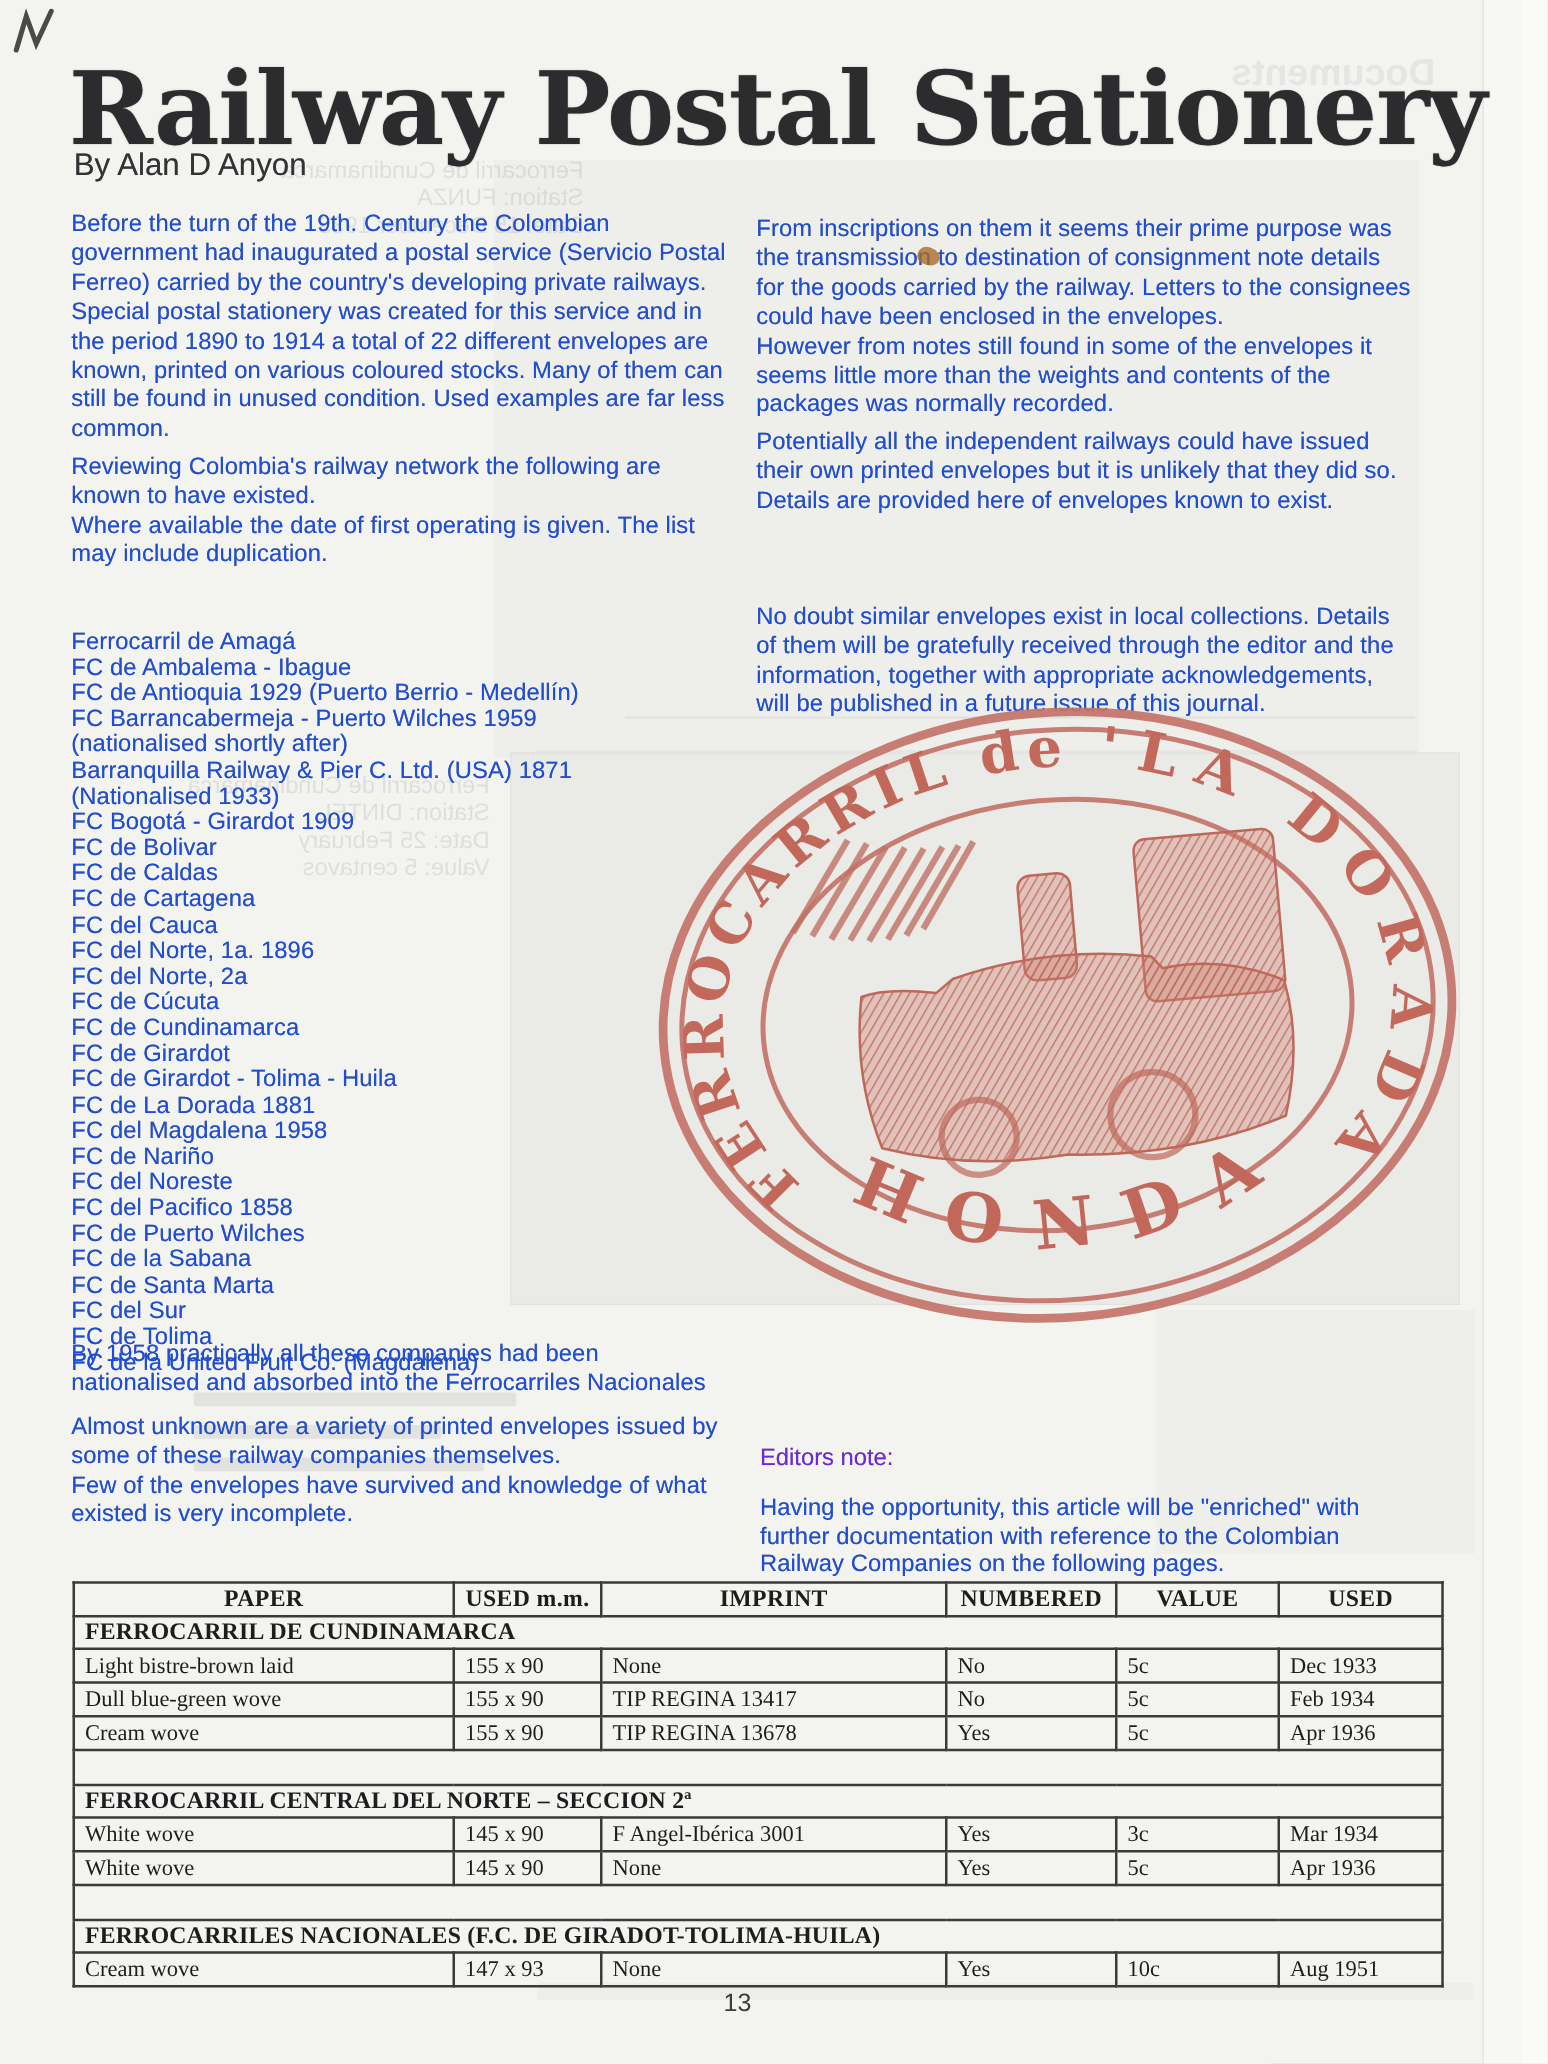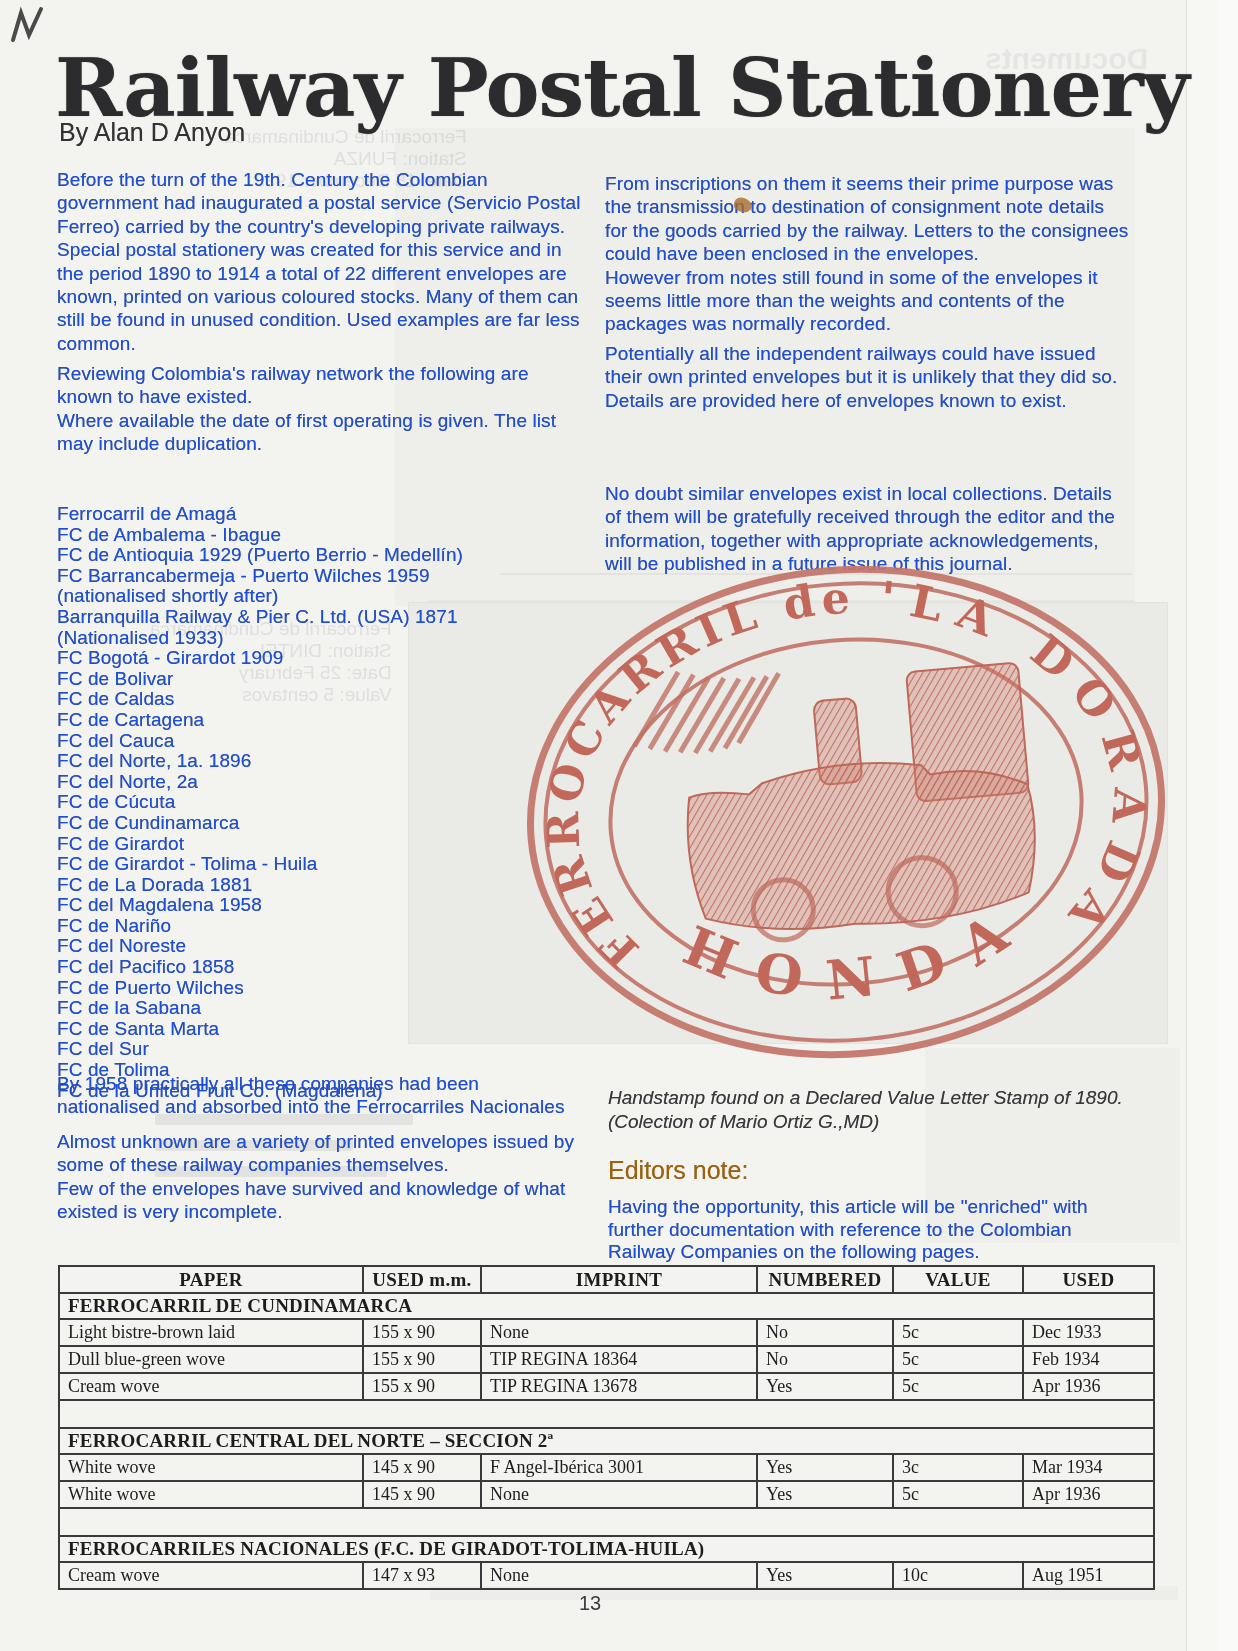--- a/index.html
+++ b/index.html
@@ -7,21 +7,21 @@
         font-family:"Liberation Sans",sans-serif;}
   .abs{position:absolute;}
   .body-text{font-size:19px;line-height:23.4px;color:#1d4ed8;white-space:pre;letter-spacing:.1px;
              text-shadow:0 0 .5px rgba(55,55,58,.6);}
   .list-text{line-height:20.6px;}
   .title{font-family:"DejaVu Serif",serif;font-weight:700;font-size:81px;letter-spacing:-1px;
          color:#2c2c2f;white-space:nowrap;text-shadow:0 0 1px rgba(40,40,40,.5);}
   .byline{font-size:25px;color:#333336;text-shadow:0 0 .5px rgba(55,55,58,.6);}
   .caption{font-style:italic;font-size:19px;line-height:24px;color:#38383b;white-space:pre;
            text-shadow:0 0 .5px rgba(55,55,58,.55);}
-  .note-label{font-size:25px;color:#a16207;text-shadow:0 0 .5px rgba(55,55,58,.55);}
+  .note-label{font-size:19px;color:#6d28d9;text-shadow:0 0 .5px rgba(55,55,58,.55);}
   .mirror{transform:scaleX(-1);color:#949aa2;white-space:pre;opacity:.22;font-size:19px;line-height:22px;}
   .mirror-big{transform:scaleX(-1);color:#a7adb4;opacity:.18;font-size:30px;font-weight:bold;}
   .graybox{background:#e9e9e5;}
   .spec{border-collapse:collapse;font-family:"Liberation Serif",serif;color:#1d1d20;table-layout:fixed;}
   .spec th,.spec td{border:2px solid #3a3a3d;padding:1px 8px;overflow:hidden;white-space:nowrap;}
   .spec th{font-size:19px;height:23px;text-align:center;font-weight:bold;letter-spacing:.3px;}
   .spec td{font-size:18px;}
   .spec tr.sec td{font-weight:bold;font-size:19px;height:20px;letter-spacing:.2px;}
   .spec tr.data td{height:23px;}
   .spec td.c{text-align:left;}
@@ -171,22 +171,20 @@
         <text font-size="45" letter-spacing="15">
           <textPath href="#arcTop" startOffset="565">'LA DORADA •</textPath>
         </text>
         <text font-size="54" letter-spacing="28" text-anchor="middle">
           <textPath href="#arcBot" startOffset="50%">HONDA</textPath>
         </text>
       </g>
     </g>
   </svg>
 
-  <div class="abs caption" style="left:608px;top:1086px;">Handstamp found on a Declared Value Letter Stamp of 1890.
-(Colection of Mario Ortiz G.,MD)</div>
   <div class="abs note-label" style="left:608px;top:1156px;">Editors note:</div>
   <div class="abs body-text" style="left:608px;top:1196px;line-height:22.5px;">Having the opportunity, this article will be "enriched" with
 further documentation with reference to the Colombian
 Railway Companies on the following pages.</div>
 
   <table class="spec abs" style="left:58px;top:1265px;width:1095px;">
     <colgroup>
       <col style="width:304px">
         <col style="width:118px">
         <col style="width:276px">
@@ -210,21 +208,21 @@
       <td>Light bistre-brown laid</td>
       <td class="c">155 x 90</td>
       <td>None</td>
       <td class="c">No</td>
       <td class="c">5c</td>
       <td class="c">Dec 1933</td>
     </tr>
     <tr class="data">
       <td>Dull blue-green wove</td>
       <td class="c">155 x 90</td>
-      <td>TIP REGINA 18364</td>
+      <td>TIP REGINA 13417</td>
       <td class="c">No</td>
       <td class="c">5c</td>
       <td class="c">Feb 1934</td>
     </tr>
     <tr class="data">
       <td>Cream wove</td>
       <td class="c">155 x 90</td>
       <td>TIP REGINA 13678</td>
       <td class="c">Yes</td>
       <td class="c">5c</td>

